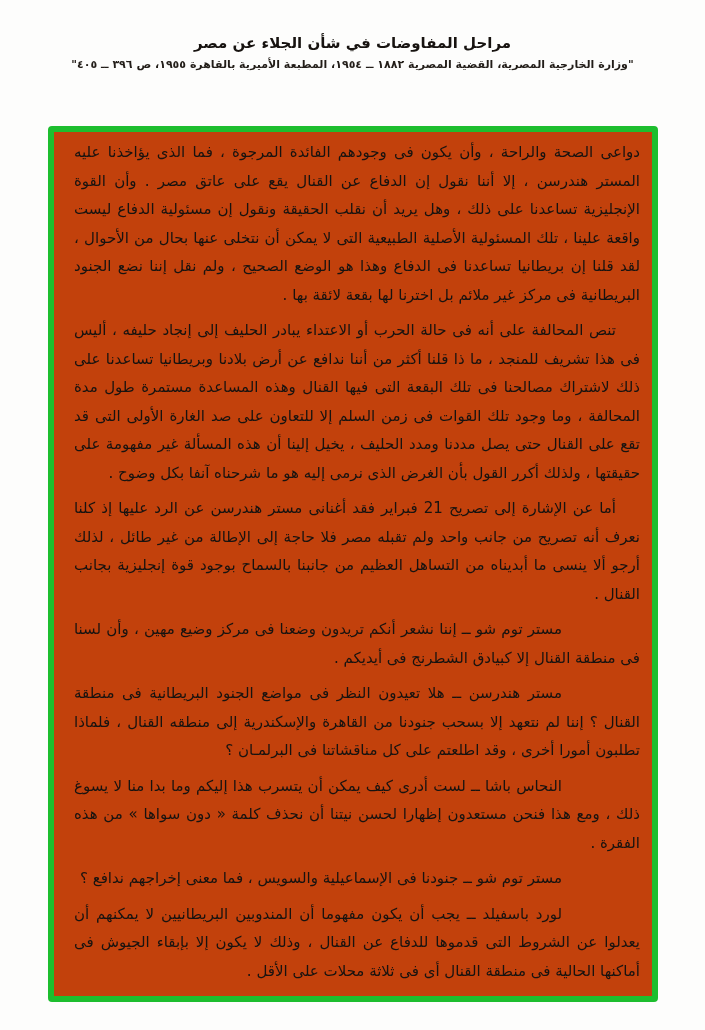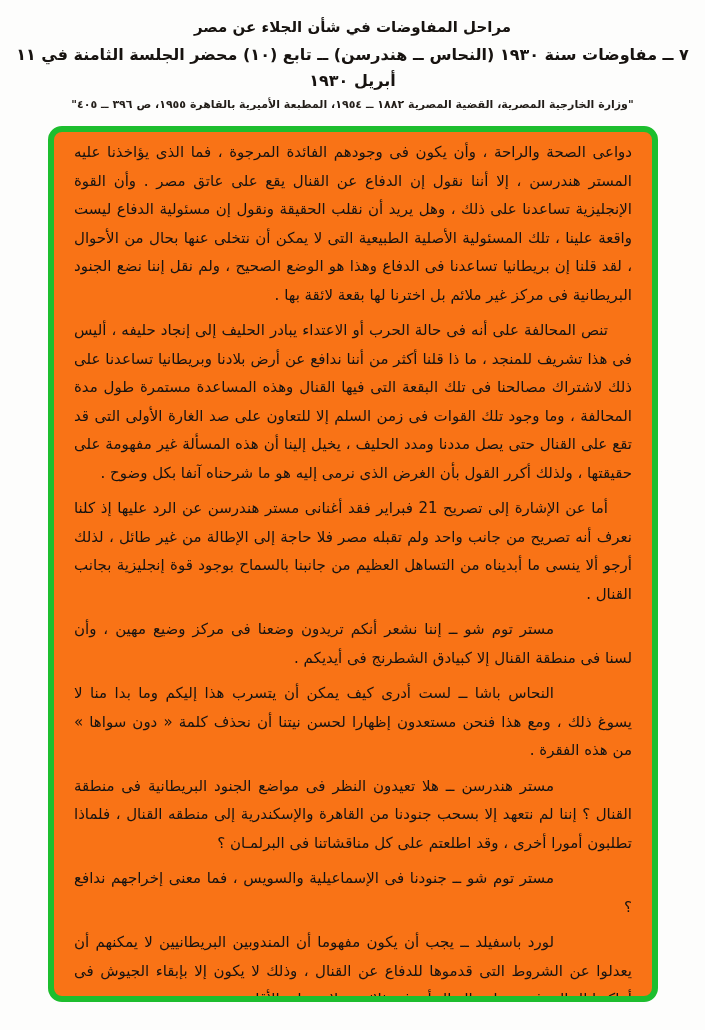--- a/index.html
+++ b/index.html
@@ -18,20 +18,21 @@
   }
   .header {
     direction: rtl;
     text-align: center;
     padding-top: 16px;
   }
   .header .title {
     font-size: 15px;
     font-weight: bold;
     line-height: 22px;
+    margin-top: 16px;
   }
   .header .subtitle {
     font-size: 16px;
     font-weight: bold;
     line-height: 26px;
     margin-top: 4px;
   }
   .header .source {
     font-size: 11px;
     font-weight: bold;
@@ -41,23 +42,23 @@
   }
   .textbox {
     direction: rtl;
     box-sizing: border-box;
     position: absolute;
     left: 48px;
     top: 126px;
     width: 610px;
     height: 876px;
     border: 6px solid #1dbe2e; 
-    border-radius: 14px;
-    padding: 6px 20px 8px 20px;
-    background: #f97316;
+    border-radius: 4px;
+    padding: 6px 12px 8px 20px;
+    background: #c2410c;
     overflow: hidden;
   }
   .para {
     margin: 0 0 7px 0;
     font-size: 15px;
     line-height: 28.5px;
     text-align: justify;
     text-justify: inter-word;
     text-indent: 24px; 
   }
@@ -68,29 +69,28 @@
     text-indent: 78px;
   }
 </style>
 </head>
 <body>
 
 <div class="page">
 
   <div class="header">
     <div class="title">مراحل المفاوضات في شأن الجلاء عن مصر</div>
-    <div class="subtitle">٧ ــ مفاوضات سنة ١٩٣٠ (النحاس ــ هندرسن) ــ تابع (١٠) محضر الجلسة الثامنة في ١١ أبريل ١٩٣٠</div>
     <div class="source">"وزارة الخارجية المصرية، القضية المصرية ١٨٨٢ ــ ١٩٥٤، المطبعة الأميرية بالقاهرة ١٩٥٥، ص ٣٩٦ ــ ٤٠٥"</div>
   </div>
 
   <div class="textbox">
     <p class="para flush">دواعى الصحة والراحة ، وأن يكون فى وجودهم الفائدة المرجوة ، فما الذى يؤاخذنا عليه المستر هندرسن ، إلا أننا نقول إن الدفاع عن القنال يقع على عاتق مصر . وأن القوة الإنجليزية تساعدنا على ذلك ، وهل يريد أن نقلب الحقيقة ونقول إن مسئولية الدفاع ليست واقعة علينا ، تلك المسئولية الأصلية الطبيعية التى لا يمكن أن نتخلى عنها بحال من الأحوال ، لقد قلنا إن بريطانيا تساعدنا فى الدفاع وهذا هو الوضع الصحيح ، ولم نقل إننا نضع الجنود البريطانية فى مركز غير ملائم بل اخترنا لها بقعة لائقة بها .</p>
     <p class="para">تنص المحالفة على أنه فى حالة الحرب أو الاعتداء يبادر الحليف إلى إنجاد حليفه ، أليس فى هذا تشريف للمنجد ، ما ذا قلنا أكثر من أننا ندافع عن أرض بلادنا وبريطانيا تساعدنا على ذلك لاشتراك مصالحنا فى تلك البقعة التى فيها القنال وهذه المساعدة مستمرة طول مدة المحالفة ، وما وجود تلك القوات فى زمن السلم إلا للتعاون على صد الغارة الأولى التى قد تقع على القنال حتى يصل مددنا ومدد الحليف ، يخيل إلينا أن هذه المسألة غير مفهومة على حقيقتها ، ولذلك أكرر القول بأن الغرض الذى نرمى إليه هو ما شرحناه آنفا بكل وضوح .</p>
     <p class="para">أما عن الإشارة إلى تصريح 21 فبراير فقد أغنانى مستر هندرسن عن الرد عليها إذ كلنا نعرف أنه تصريح من جانب واحد ولم تقبله مصر فلا حاجة إلى الإطالة من غير طائل ، لذلك أرجو ألا ينسى ما أبديناه من التساهل العظيم من جانبنا بالسماح بوجود قوة إنجليزية بجانب القنال .</p>
     <p class="para dialogue">مستر توم شو ــ إننا نشعر أنكم تريدون وضعنا فى مركز وضيع مهين ، وأن لسنا فى منطقة القنال إلا كبيادق الشطرنج فى أيديكم .</p>
+    <p class="para dialogue">مستر هندرسن ــ هلا تعيدون النظر فى مواضع الجنود البريطانية فى منطقة القنال ؟ إننا لم نتعهد إلا بسحب جنودنا من القاهرة والإسكندرية إلى منطقه القنال ، فلماذا تطلبون أمورا أخرى ، وقد اطلعتم على كل مناقشاتنا فى البرلمـان ؟</p>
     <p class="para dialogue">النحاس باشا ــ لست أدرى كيف يمكن أن يتسرب هذا إليكم وما بدا منا لا يسوغ ذلك ، ومع هذا فنحن مستعدون إظهارا لحسن نيتنا أن نحذف كلمة « دون سواها » من هذه الفقرة .</p>
-    <p class="para dialogue">مستر هندرسن ــ هلا تعيدون النظر فى مواضع الجنود البريطانية فى منطقة القنال ؟ إننا لم نتعهد إلا بسحب جنودنا من القاهرة والإسكندرية إلى منطقه القنال ، فلماذا تطلبون أمورا أخرى ، وقد اطلعتم على كل مناقشاتنا فى البرلمـان ؟</p>
     <p class="para dialogue">مستر توم شو ــ جنودنا فى الإسماعيلية والسويس ، فما معنى إخراجهم ندافع ؟</p>
     <p class="para dialogue">لورد باسفيلد ــ يجب أن يكون مفهوما أن المندوبين البريطانيين لا يمكنهم أن يعدلوا عن الشروط التى قدموها للدفاع عن القنال ، وذلك لا يكون إلا بإبقاء الجيوش فى أماكنها الحالية فى منطقة القنال أى فى ثلاثة محلات على الأقل .</p>
 
   </div>
 
 </div>
 
 </body></html>

